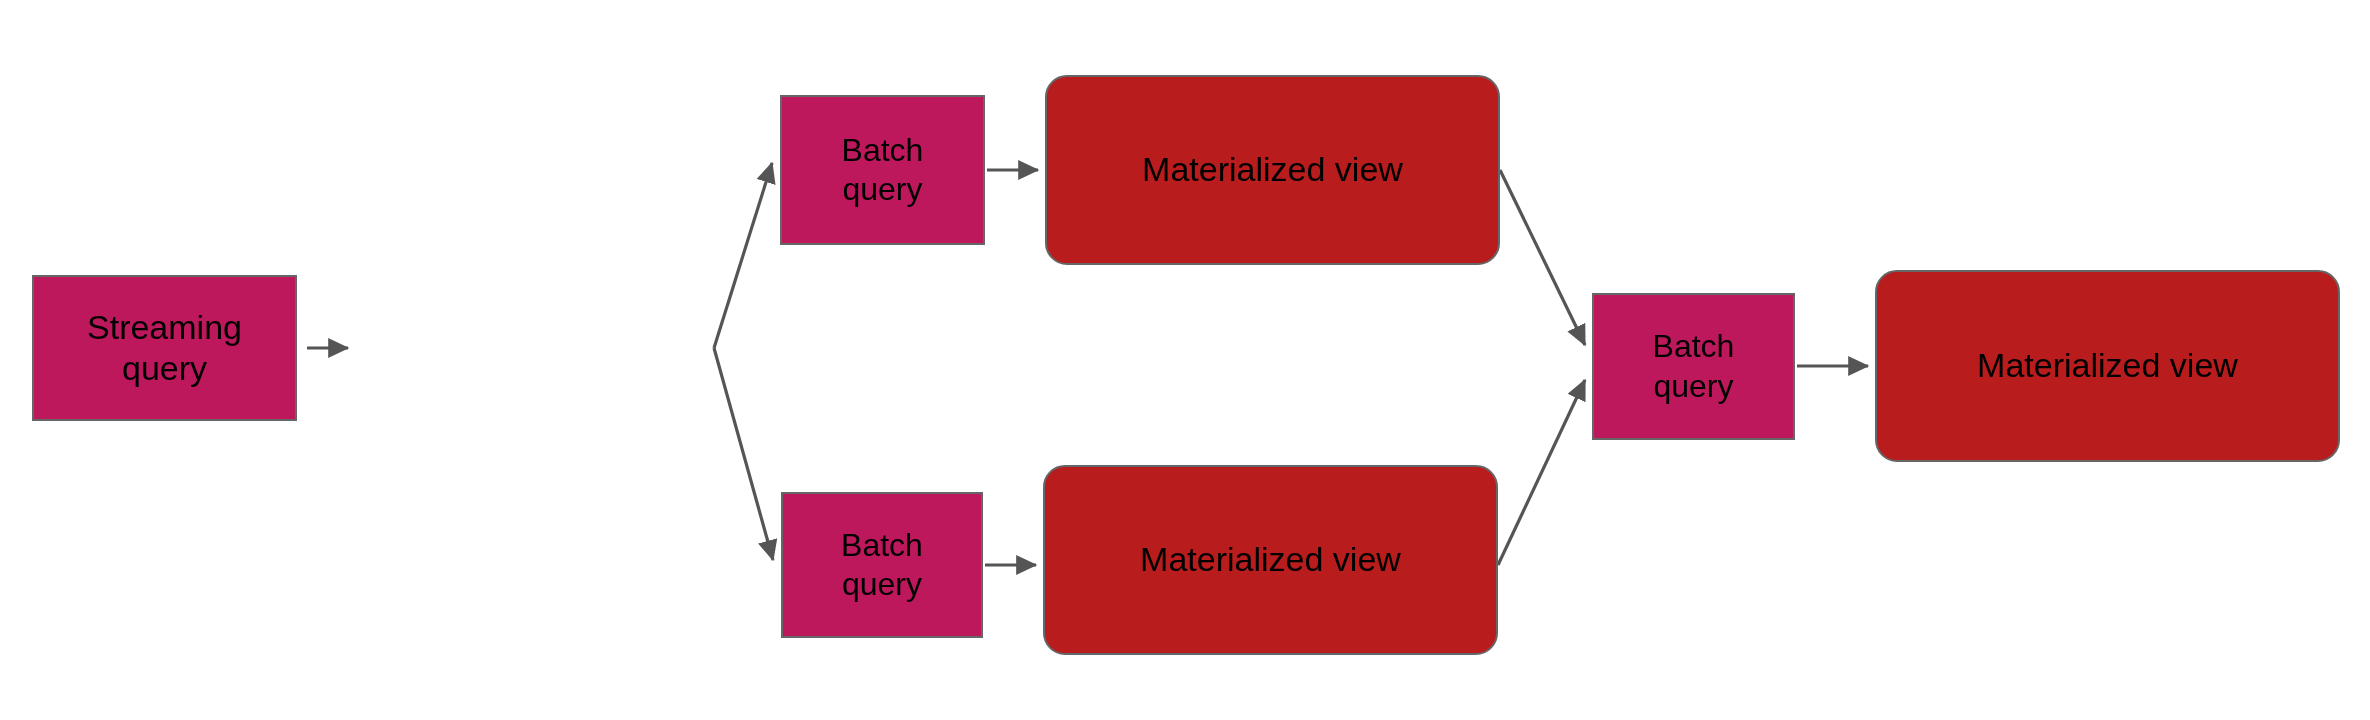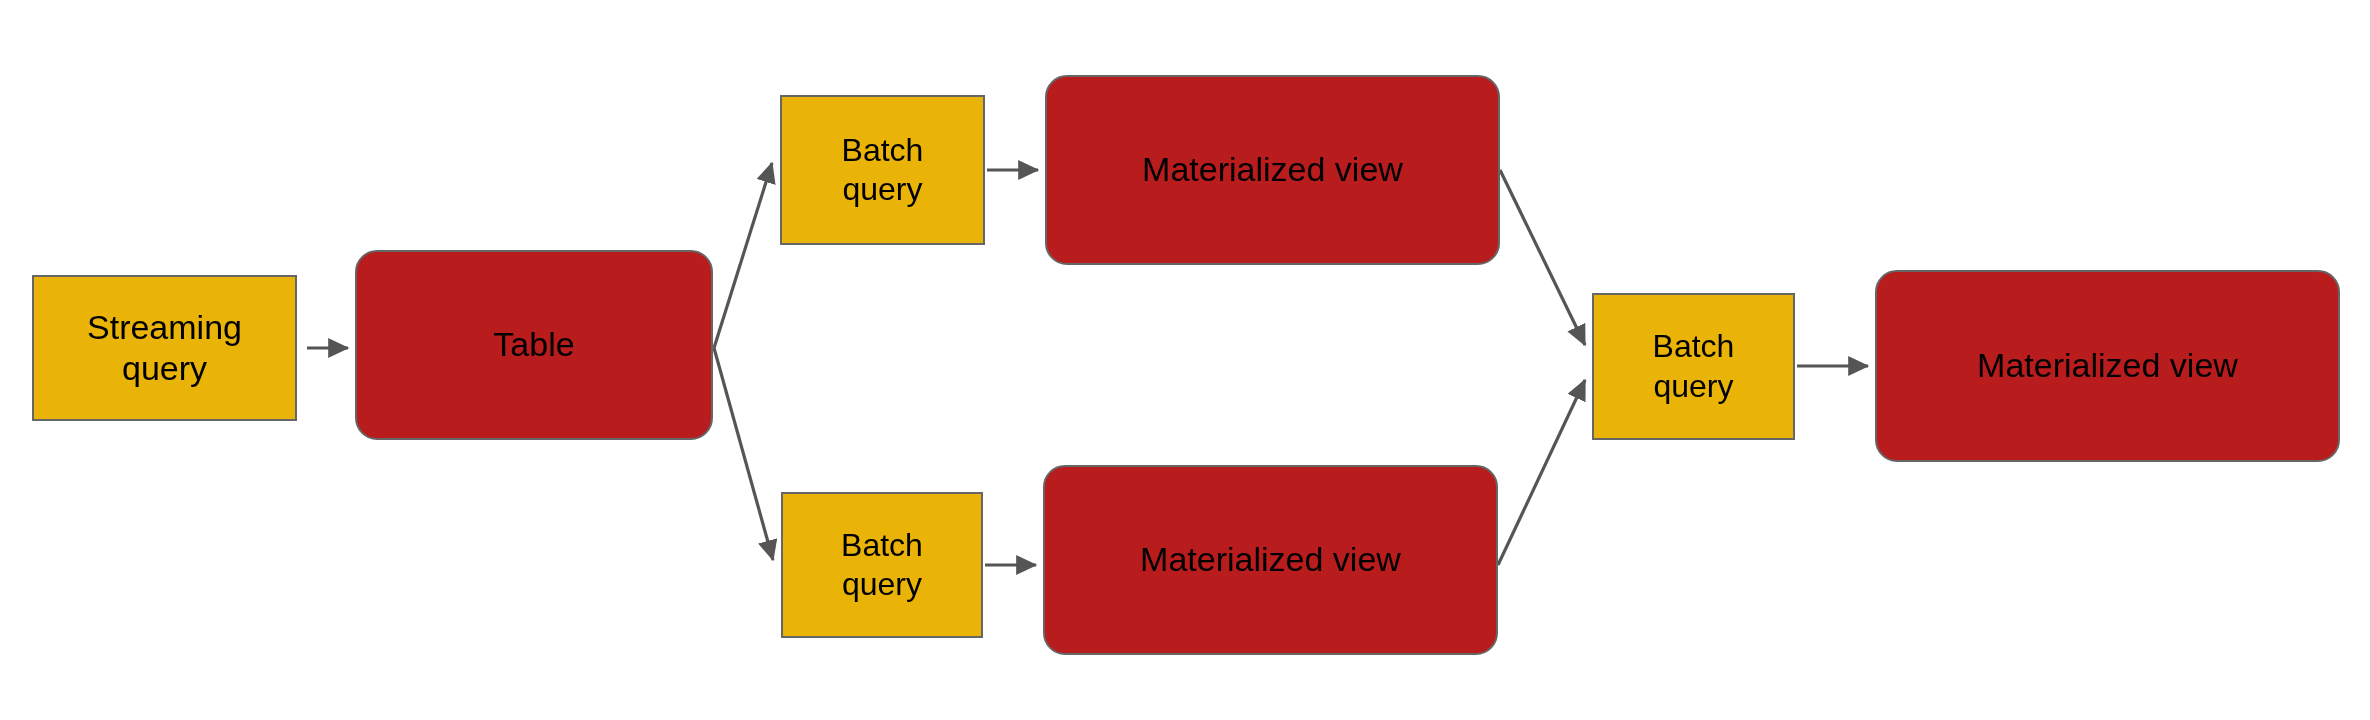--- a/index.html
+++ b/index.html
@@ -5,21 +5,21 @@
 <style>
   html,body{margin:0;padding:0;background:#ffffff;}
   body{width:2370px;height:720px;overflow:hidden;
        font-family:"Liberation Sans","DejaVu Sans",sans-serif;}
   #canvas{position:relative;width:2370px;height:720px;background:#ffffff;}
   #edges{position:absolute;left:0;top:0;width:2370px;height:720px;}
   .node{position:absolute;box-sizing:border-box;display:flex;
         align-items:center;justify-content:center;text-align:center;
         color:#000000;line-height:1.22;}
   .node-label{display:block;white-space:pre-line;}
-  .n-process{background:#eab308;border:2px solid #666666;border-radius:0;}
+  .n-process{background:#be185d;border:2px solid #666666;border-radius:0;}
   .n-store{background:#b91c1c;border:2px solid #666666;border-radius:22px;}
   .fs-32{font-size:32px;}
   .fs-34{font-size:34px;}
 </style>
 </head>
 <body>
 
 <div id="canvas">
 
   <svg id="edges" viewBox="0 0 2370 720" xmlns="http://www.w3.org/2000/svg">
@@ -38,23 +38,20 @@
         <polyline points="1498,565 1585,380" marker-end="url(#arrowhead)"></polyline>
         <polyline points="1797,366 1868,366" marker-end="url(#arrowhead)"></polyline>
       </g>
   </svg>
 
   <div class="node n-process" style="left:32px;top:275px;width:265px;height:146px;">
     <span class="node-label fs-34">Streaming
 query</span>
   </div>
 
-  <div class="node n-store" style="left:355px;top:250px;width:358px;height:190px;">
-    <span class="node-label fs-34">Table</span>
-  </div>
 
   <div class="node n-process" style="left:780px;top:95px;width:205px;height:150px;">
     <span class="node-label fs-32">Batch
 query</span>
   </div>
 
   <div class="node n-store" style="left:1045px;top:75px;width:455px;height:190px;">
     <span class="node-label fs-34">Materialized view</span>
   </div>
 

